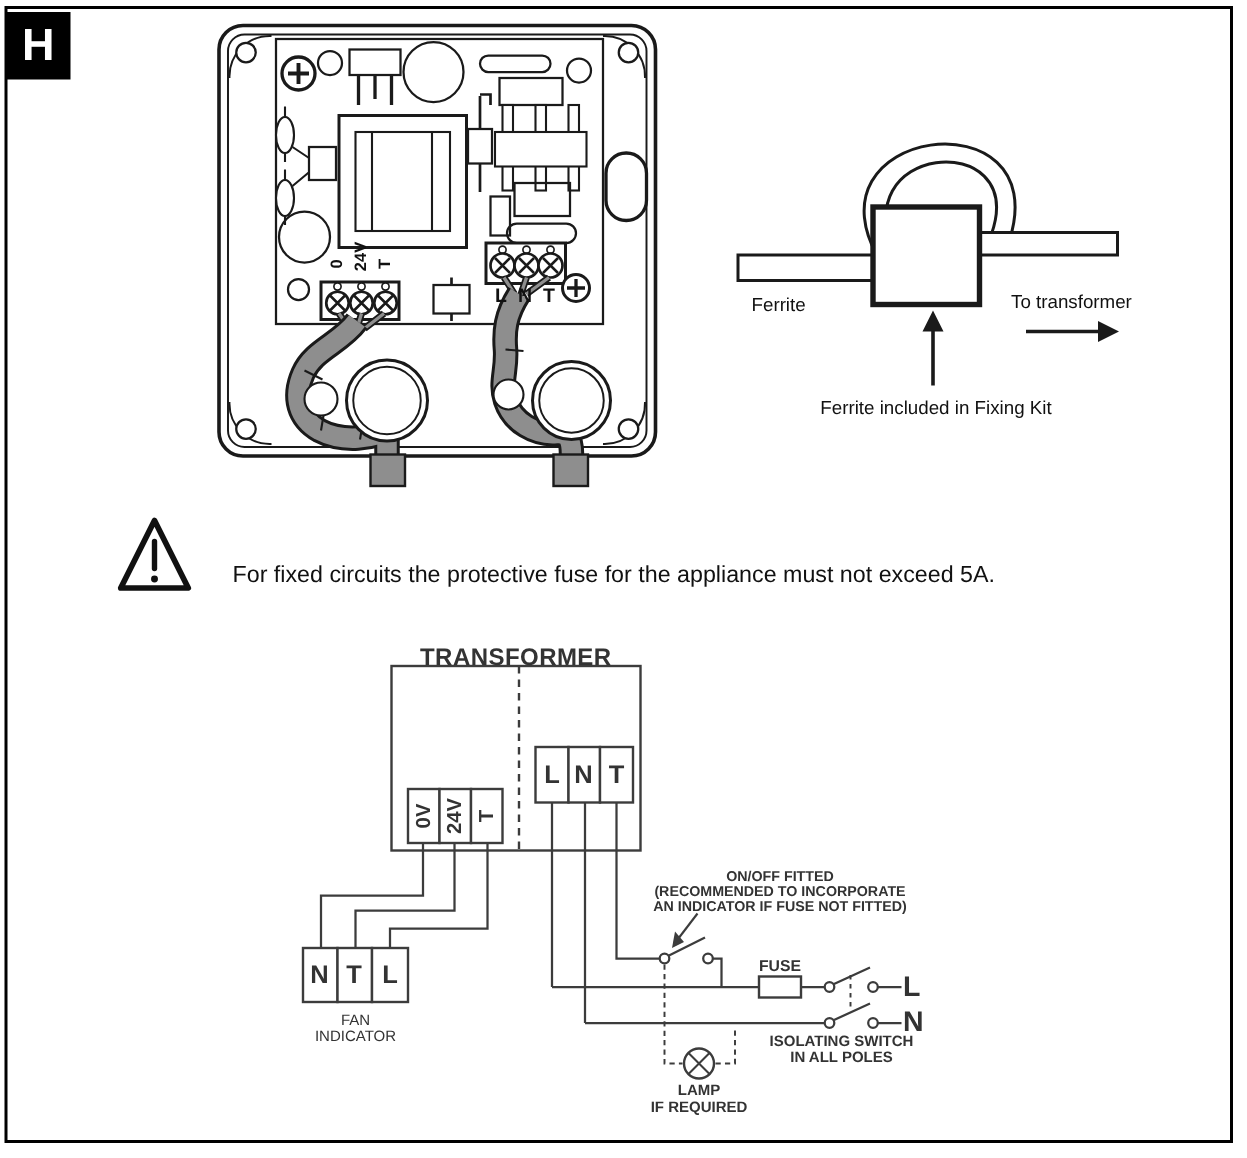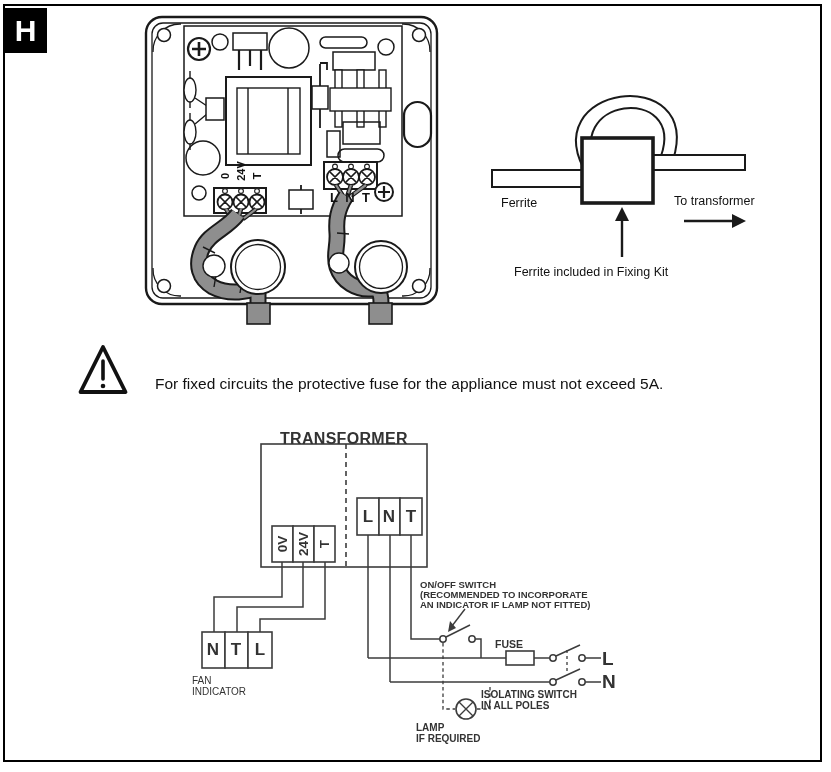--- a/index.html
+++ b/index.html
@@ -4,21 +4,21 @@
 <style>
   html,body{margin:0;padding:0;background:#fff;}
   body{width:831px;height:772px;overflow:hidden;font-family:"Liberation Sans",sans-serif;}
   #stage{position:relative;width:831px;height:772px;background:#fff;}
   #page-frame{position:absolute;left:3px;top:4px;width:815px;height:754px;border:2px solid #000;}
   #art{position:absolute;left:0;top:0;}
   .lbl{position:absolute;color:#111;white-space:nowrap;}
   .b{font-weight:bold;}
   .cl{transform:translate(-50%,-50%);} 
   .rot{transform:translate(-50%,-50%) rotate(-90deg);}
-  .ctr{text-align:left;white-space:normal;}
+  .ctr{text-align:center;white-space:normal;}
   .sch{color:#333;}
   #h-badge{position:absolute;left:4px;top:8px;width:43px;height:45px;background:#000;color:#fff;
            display:flex;align-items:center;justify-content:center;font-size:30px;font-weight:bold;}
   #caption{position:absolute;left:62px;top:14px;width:102px;font-size:10px;font-weight:bold;
            line-height:12px;color:#111;}
   .onoff-line{line-height:9.8px;font-size:9.5px;font-weight:bold;}
   .small-cap{line-height:11px;font-size:10px;font-weight:bold;}
 </style>
 </head>
 <body>
@@ -239,23 +239,23 @@
   <div class="lbl b cl sch" style="left:213px;top:650px;font-size:17px;">N</div>
   <div class="lbl b cl sch" style="left:236px;top:650px;font-size:17px;">T</div>
   <div class="lbl b cl sch" style="left:260px;top:650px;font-size:17px;">L</div>
 
   <div class="lbl ctr sch" style="left:192px;top:675px;width:90px;font-size:10px;line-height:11px;">
     <div>FAN</div>
     <div>INDICATOR</div>
   </div>
 
   <div class="lbl ctr sch" style="left:420px;top:580px;width:200px;">
-    <div class="onoff-line">ON/OFF SWITCH</div>
+    <div class="onoff-line">ON/OFF FITTED</div>
     <div class="onoff-line">(RECOMMENDED TO INCORPORATE</div>
-    <div class="onoff-line">AN INDICATOR IF LAMP NOT FITTED)</div>
+    <div class="onoff-line">AN INDICATOR IF FUSE NOT FITTED)</div>
   </div>
 
   <div class="lbl b ctr sch" style="left:495px;top:638px;width:50px;font-size:10.5px;">FUSE</div>
 
   <div class="lbl b sch" style="left:602px;top:648px;font-size:19px;">L</div>
   <div class="lbl b sch" style="left:602px;top:671px;font-size:19px;">N</div>
 
   <div class="lbl ctr sch" style="left:481px;top:689px;width:160px;">
     <div class="small-cap">ISOLATING SWITCH</div>
     <div class="small-cap">IN ALL POLES</div>

